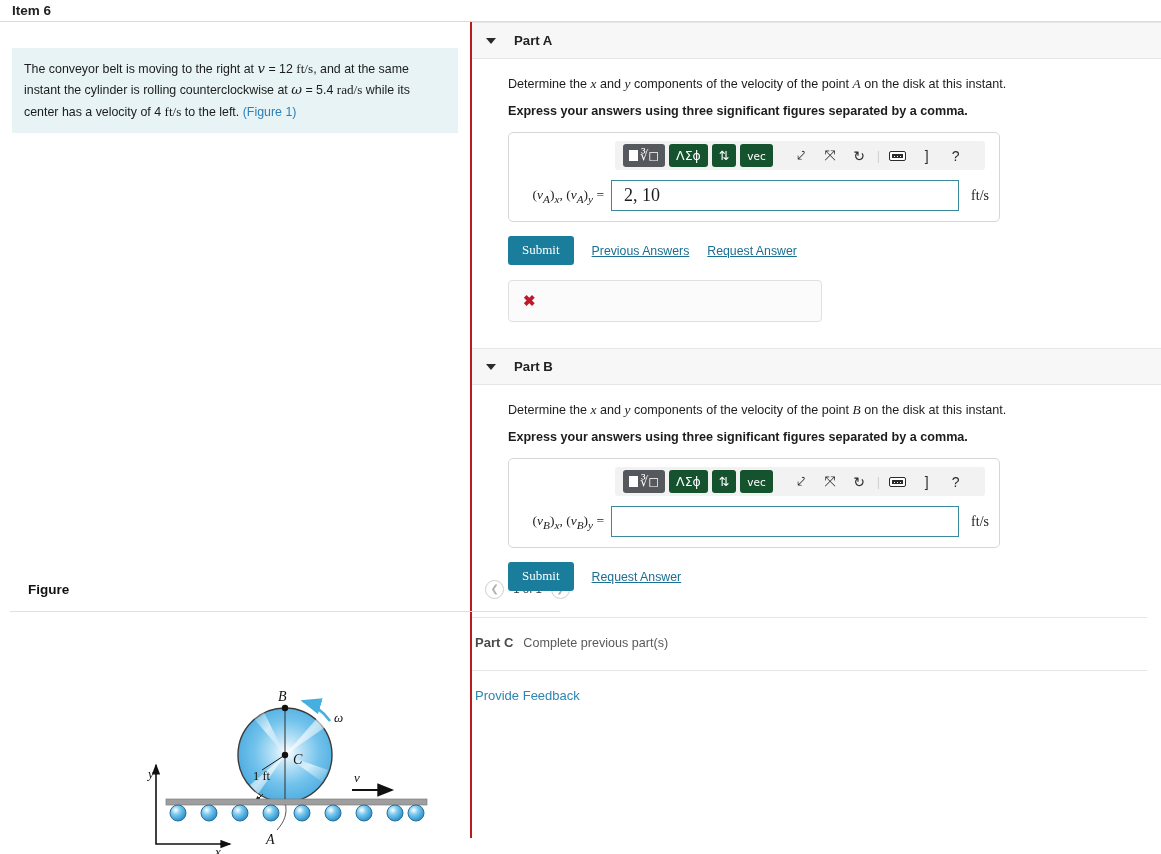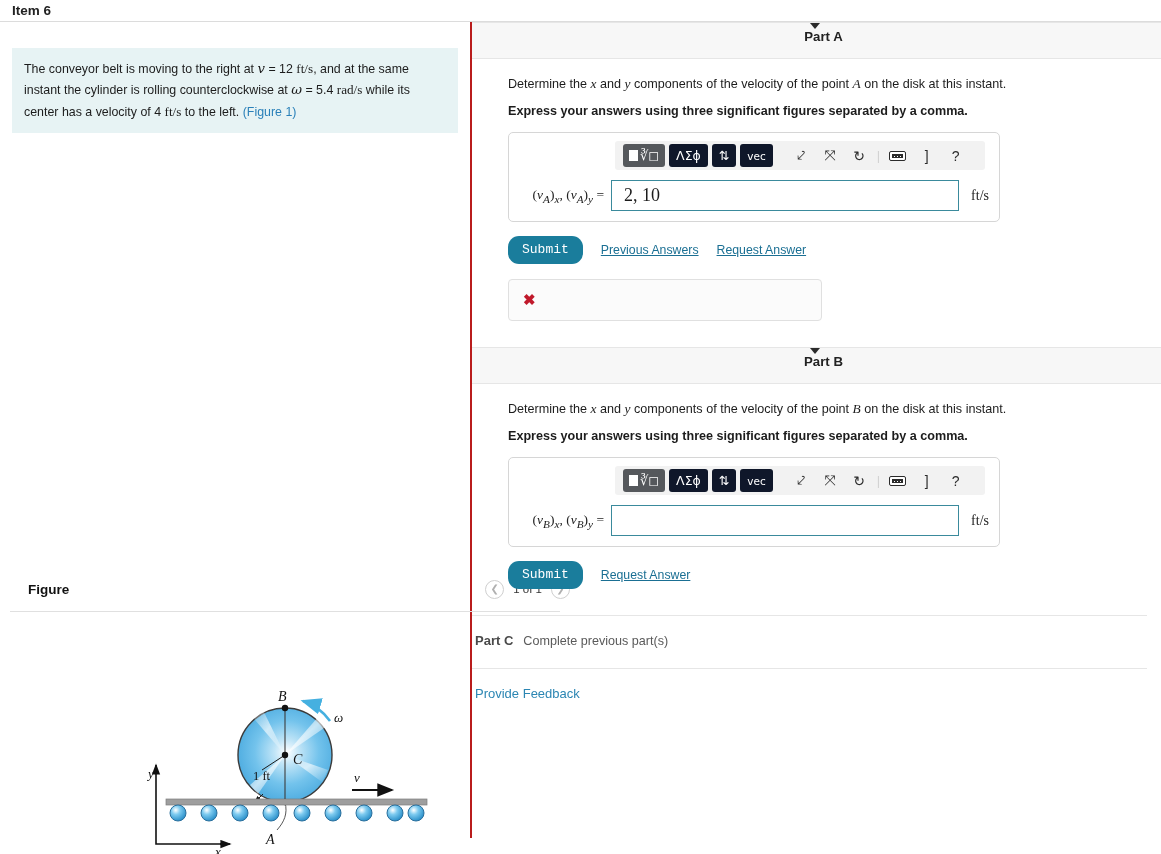--- a/index.html
+++ b/index.html
@@ -64,21 +64,20 @@
   .figure-canvas { position: absolute; left: 0; top: 600px; width: 572px; height: 250px; }
 
   
   .part-band {
     background: #f7f7f7;
     border-top: 1px solid #e6e6e6;
     border-bottom: 1px solid #e6e6e6;
     height: 37px;
     display: flex; align-items: center;
     padding-left: 14px;
-    flex-direction: column;
   }
   .caret {
     width: 0; height: 0;
     border-left: 5.5px solid transparent;
     border-right: 5.5px solid transparent;
     border-top: 6.5px solid #2b2b2b;
     margin-right: 18px;
   }
   .part-name { font-size: 13.2px; font-weight: bold; color: #222; }
 
@@ -99,21 +98,21 @@
     background: #f2f2f2;
     border-radius: 3px;
     height: 29px;
     margin-left: 96px;
     margin-right: 4px;
     display: flex; align-items: center;
     padding: 0 8px;
     gap: 4px;
   }
   .mbtn {
-    background: #0f172a;
+    background: #14532d;
     color: #fff;
     border-radius: 3px;
     height: 23px;
     display: flex; align-items: center; justify-content: center;
     padding: 0 7px;
     font-size: 12.5px;
     font-family: "DejaVu Sans", sans-serif;
   }
   .mbtn.dark { background: #55585c; padding: 0 6px; }
   .mbtn.vec { font-size: 10.5px; padding: 0 7px; }
@@ -159,22 +158,22 @@
   .unit {
     margin-left: 12px;
     font-family: "Liberation Serif", serif;
     font-size: 14px;
   }
 
   
   .submit-row { display: flex; align-items: center; margin-top: 14px; gap: 18px; }
   .btn-submit {
     background: #1a7d9c; color: #fff;
-    border: none; border-radius: 11px;
-    font-size: 13px; font-family: Liberation Mono, monospace;
+    border: none; border-radius: 3px;
+    font-size: 13px; font-family: Liberation Serif, serif;
     padding: 6px 14px 7px 14px;
     cursor: pointer;
   }
   .alink {
     color: #1a6f93; font-size: 12.3px;
     text-decoration: underline; cursor: pointer;
   }
 
   
   .feedback {

